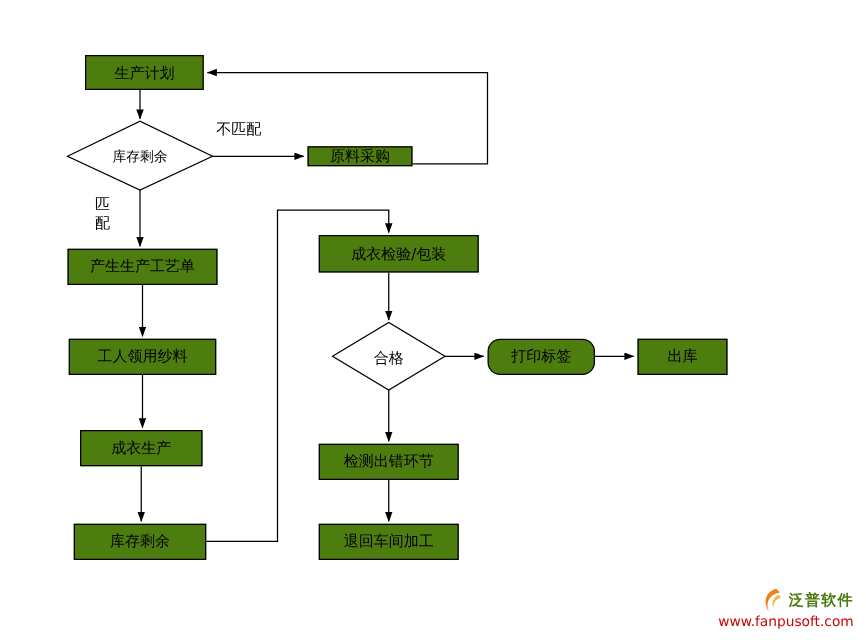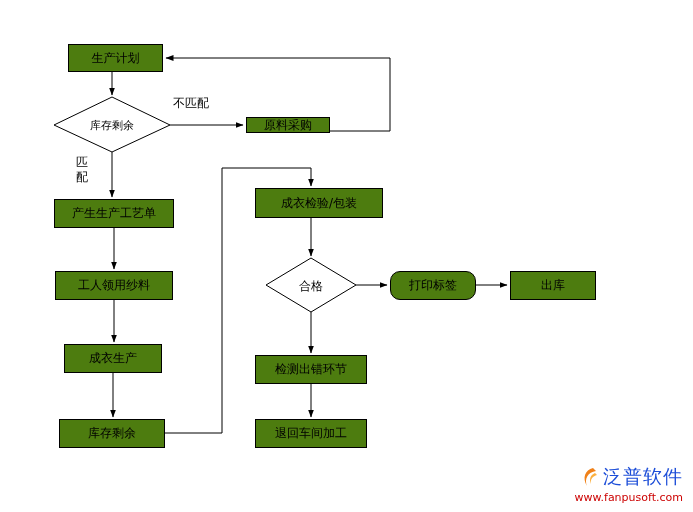--- a/index.html
+++ b/index.html
@@ -27,32 +27,31 @@
     text-align:center;
   }
   .elabel {
     position:absolute;
     font-size:12px;
   }
   .v-label {
     width:14px;
     line-height:15px;
     word-break:break-all;
-    font-family:Liberation Mono, monospace;
   }
   #watermark {
     position:absolute;
     right:10px; bottom:8px;
     text-align:right;
   }
   #watermark .brand-row {
     display:flex; align-items:center; justify-content:flex-end; gap:3px;
   }
   #watermark .brand {
-    font-size:19px; font-weight:normal; color:#1d4ed8; letter-spacing:1px;
+    font-size:12px; font-weight:bold; color:#4d7c0f; letter-spacing:1px;
   }
   #watermark .url {
     font-size:11px; color:#cc0000; margin-top:1px;
   }
 </style>
 </head>
 <body>
 
 <div id="canvas">
 
@@ -90,21 +89,21 @@
   <div class="box" style="left:55px; top:271px; width:118px; height:29px;">工人领用纱料</div>
 
   <div class="box" style="left:64px; top:344px; width:98px; height:29px;">成衣生产</div>
 
   <div class="box" style="left:59px; top:419px; width:106px; height:29px;">库存剩余</div>
 
   <div class="box" style="left:255px; top:188px; width:128px; height:30px;">成衣检验/包装</div>
 
   <div class="box" style="left:390px; top:271px; width:86px; height:29px;border-radius:10px;">打印标签</div>
 
-  <div class="box" style="left:510px; top:271px; width:86px; height:29px;">出库</div>
+  <div class="box" style="left:510px; top:271px; width:72px; height:29px;">出库</div>
 
   <div class="box" style="left:255px; top:419px; width:112px; height:29px;">退回车间加工</div>
 
   <div class="box" style="left:255px; top:355px; width:112px; height:29px;">检测出错环节</div>
 
   <div class="dlabel" style="left:62px; top:118px; width:100px;">库存剩余</div>
 
   <div class="dlabel" style="left:281px; top:278px; width:60px; font-size:12px;">合格</div>
 
   <div class="elabel" style="left:173px; top:95px;">不匹配</div>

